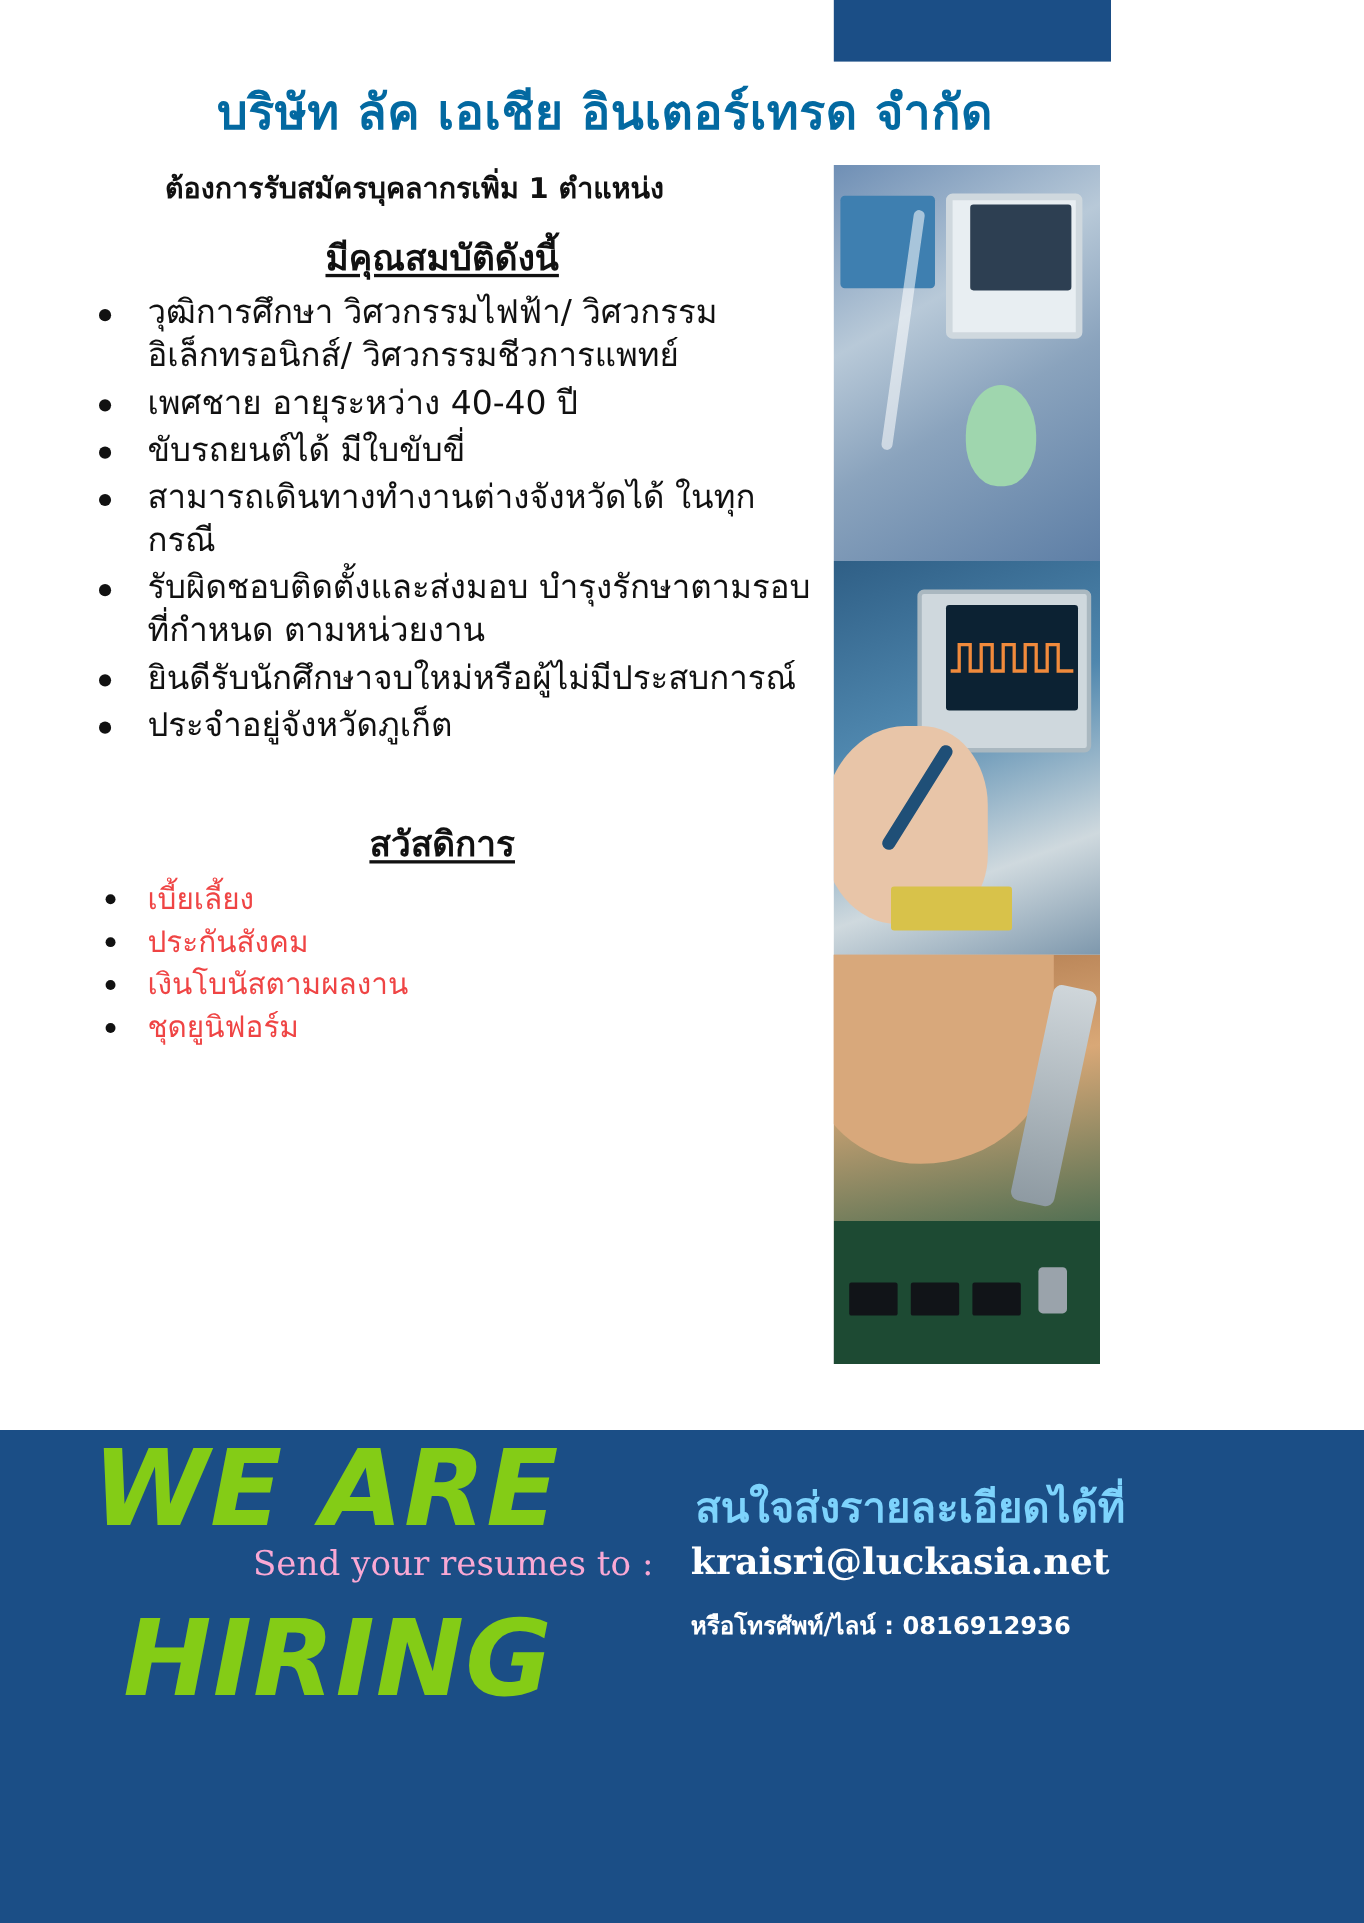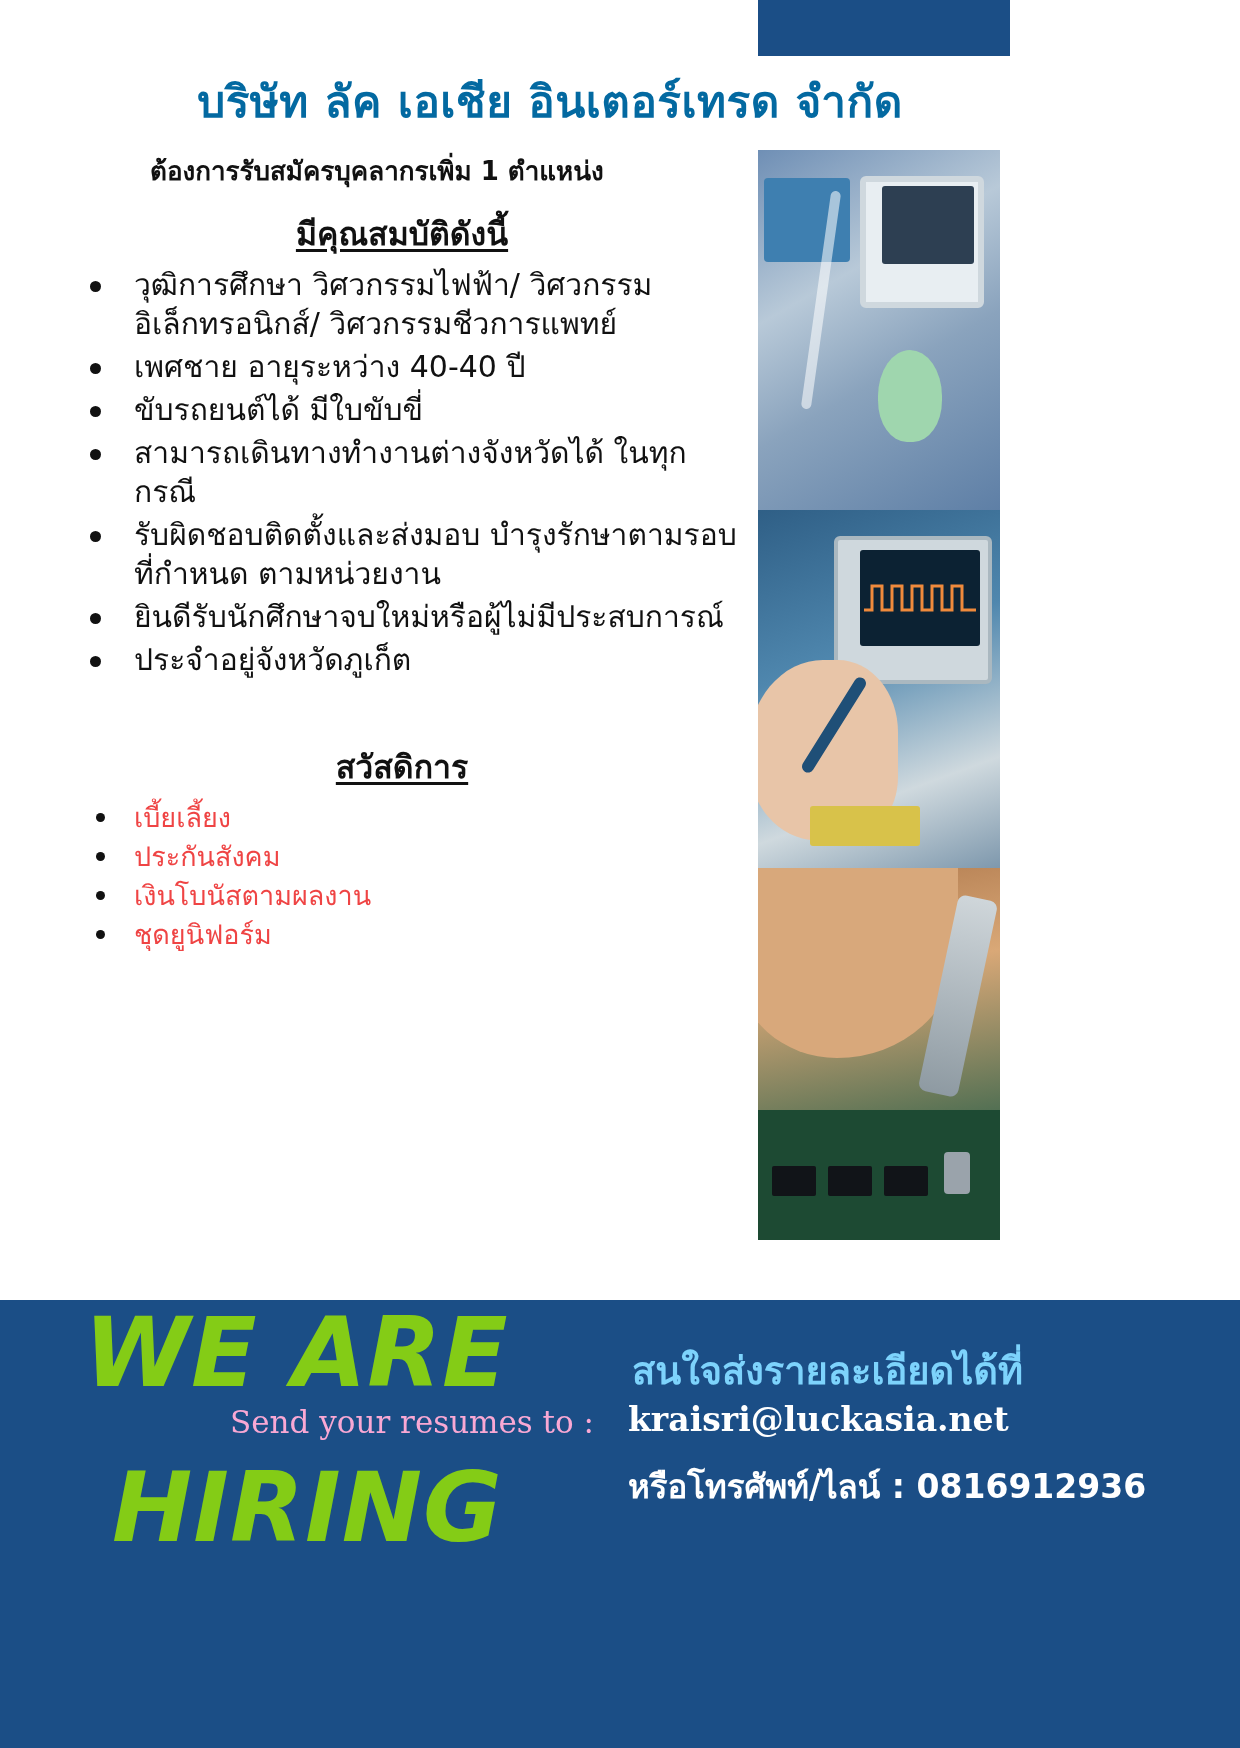--- a/index.html
+++ b/index.html
@@ -248,21 +248,21 @@
     top: 100px;
     font-size: 33px;
     font-weight: bold;
     color: #ffffff;
     font-family: "DejaVu Serif", "Liberation Serif", serif;
   }
   .contact-th-2 {
     position: absolute;
     left: 628px;
     top: 160px;
-    font-size: 33px;
+    font-size: 22px;
     font-weight: bold;
     color: #ffffff;
   }
 </style>
 </head>
 <body>
 
 <div class="top-bar"></div>
 
 <div class="company-title">บริษัท ลัค เอเชีย อินเตอร์เทรด จำกัด</div>

